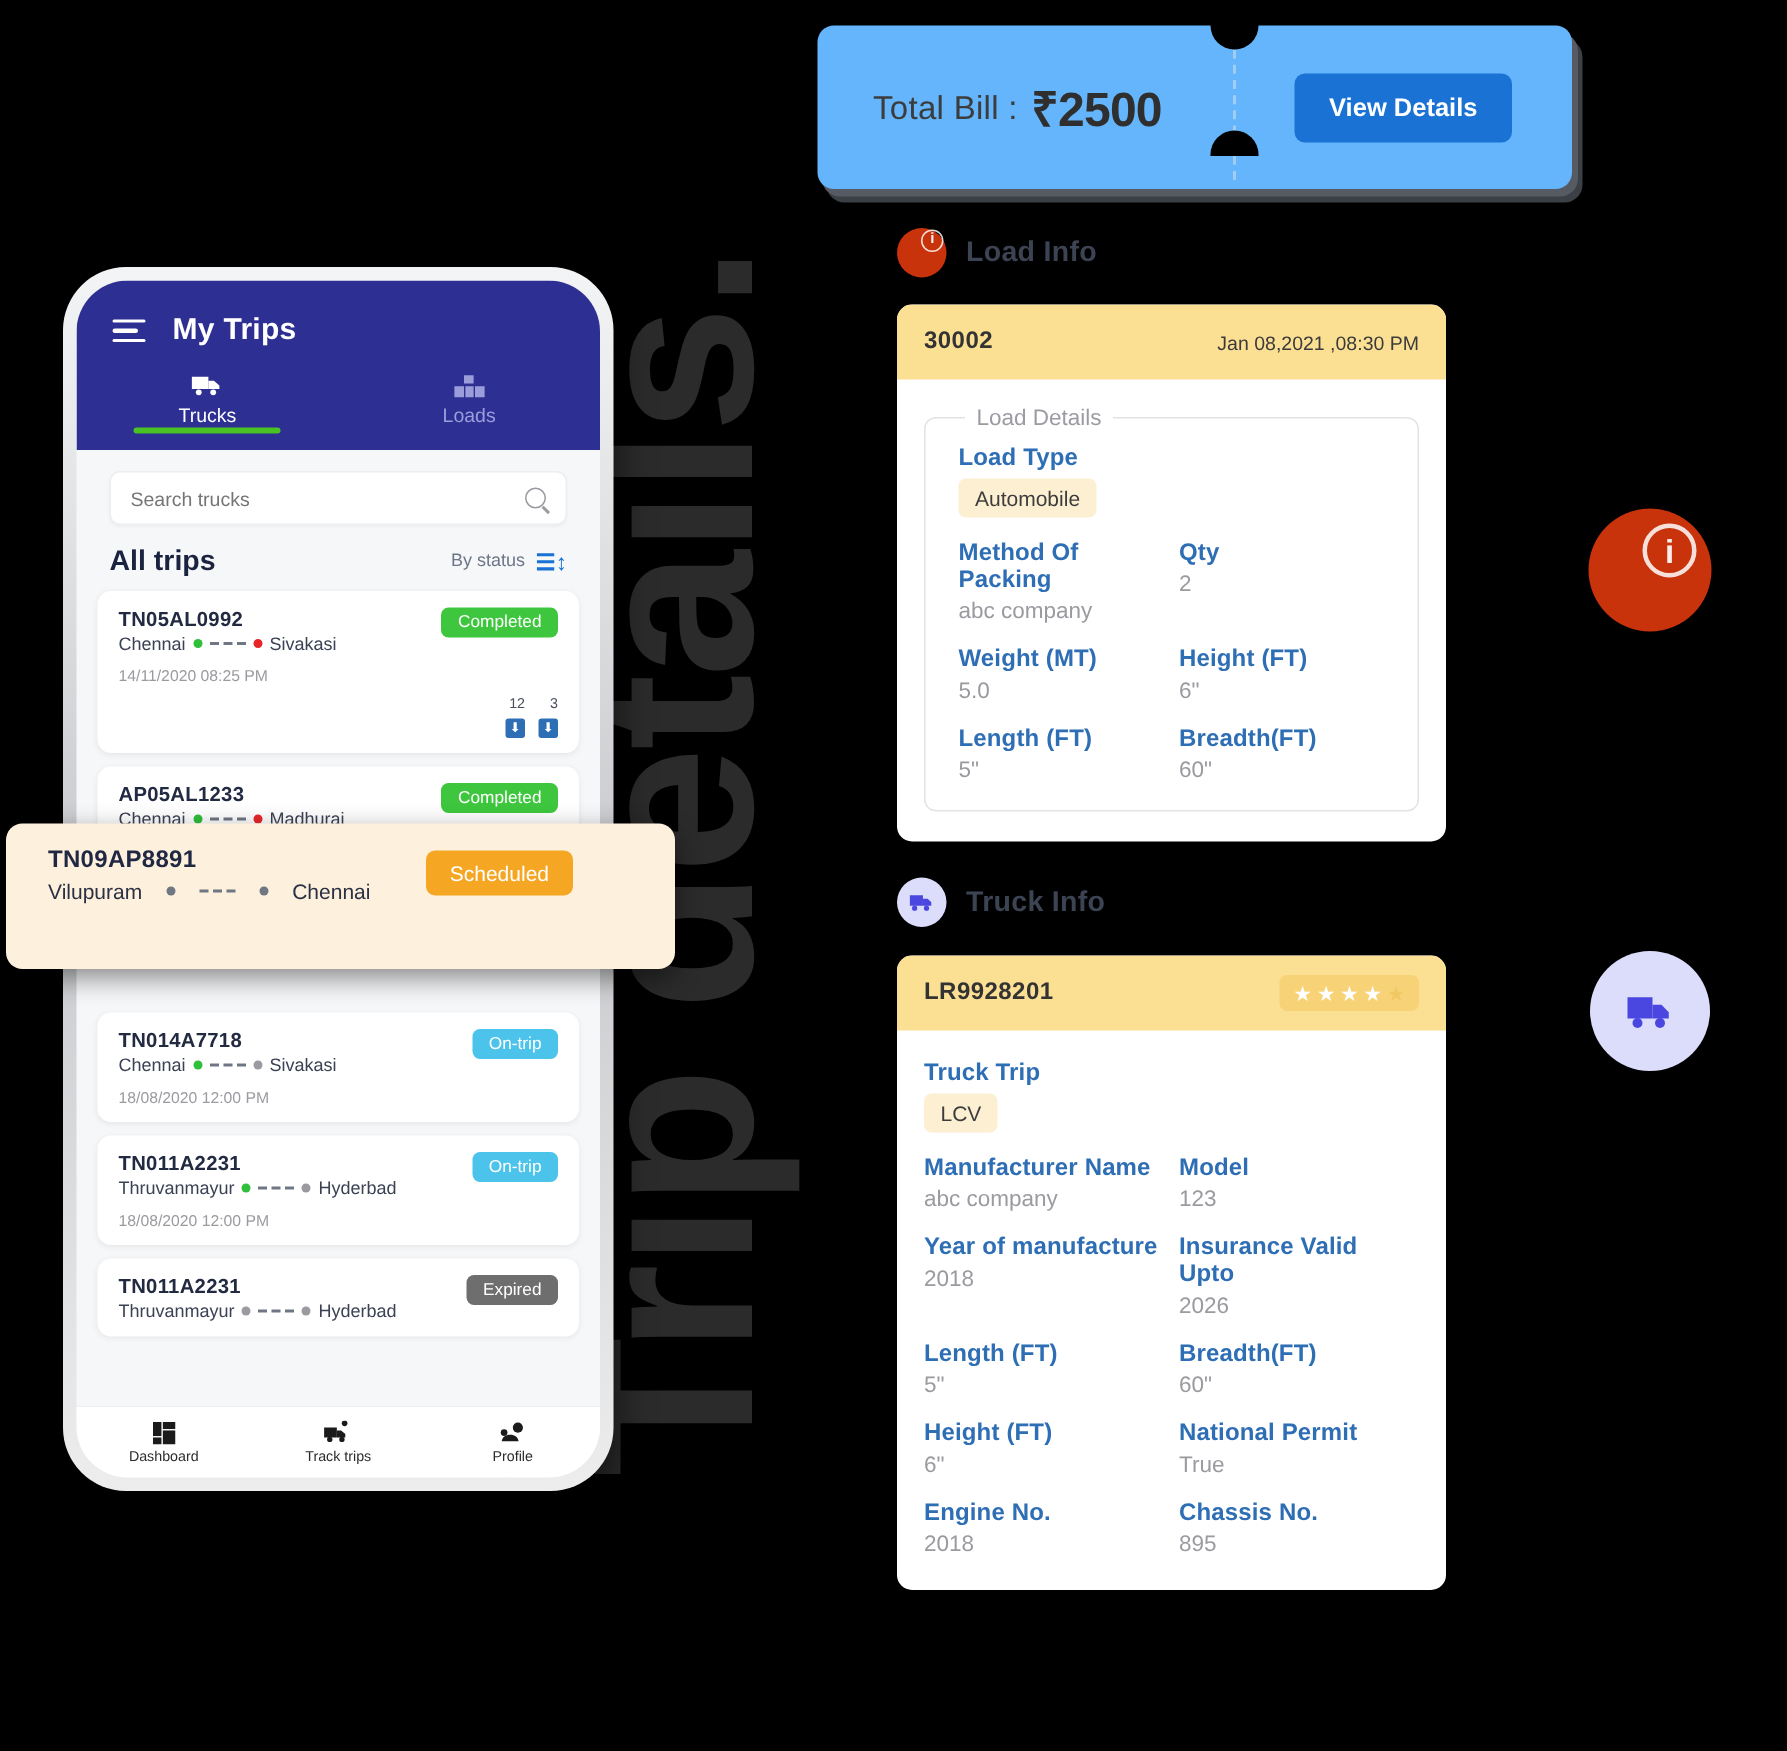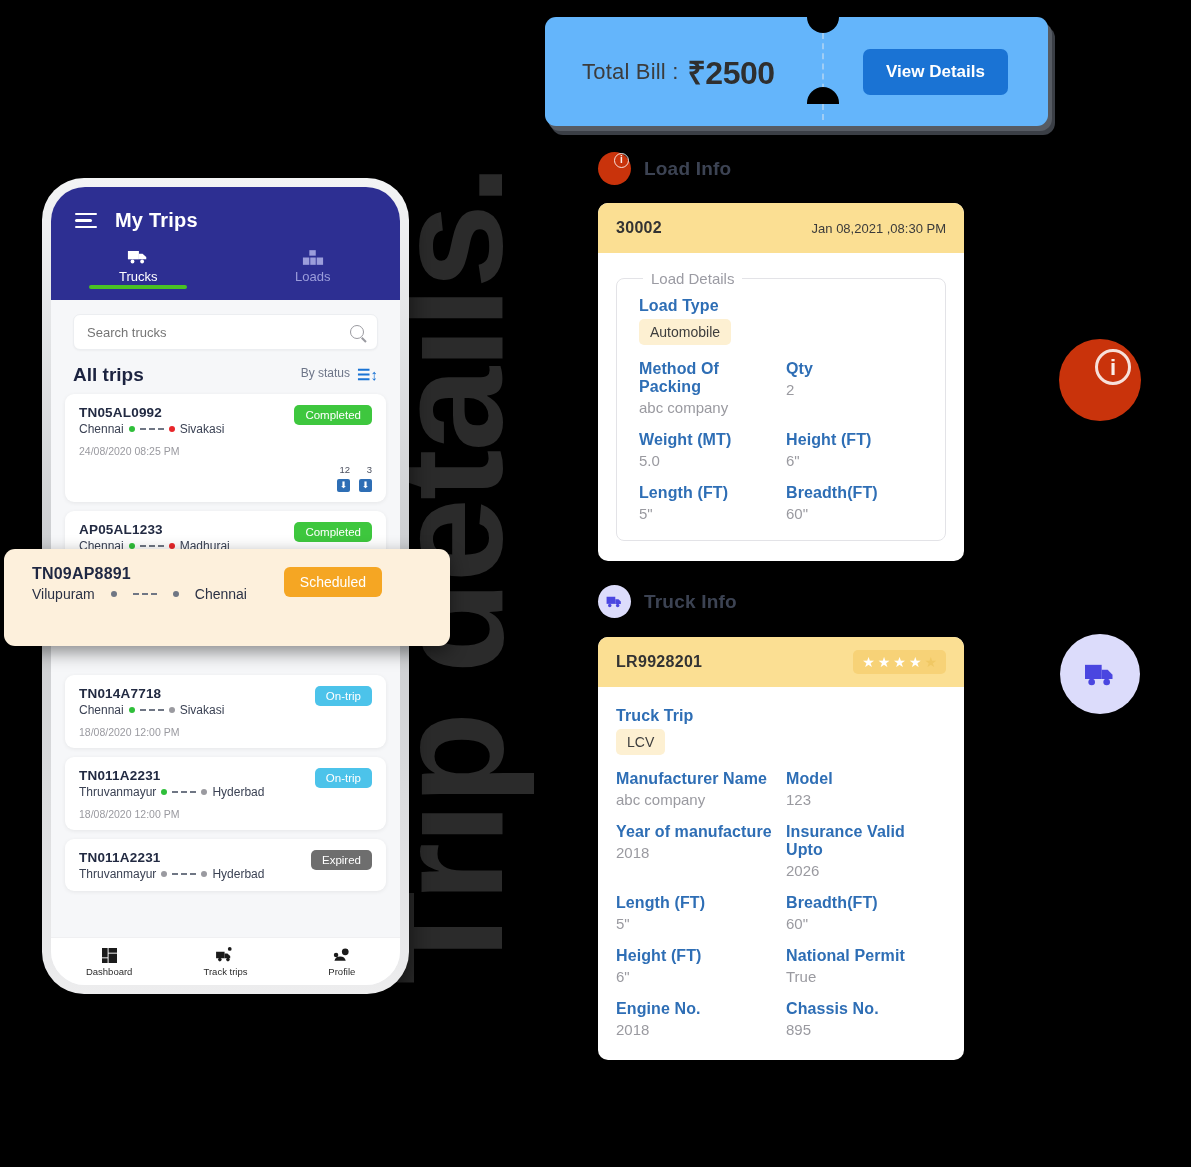--- a/index.html
+++ b/index.html
@@ -440,21 +440,21 @@
               <div class="route">
                 <span>Chennai</span>
                 <span class="dot" style="background:#2fbf3a"></span>
                 <span class="dash"></span>
                 <span class="dot" style="background:#e8262a"></span>
                 <span>Sivakasi</span>
               </div>
             </div>
             <span class="badge" style="background:#3ec73e">Completed</span>
           </div>
-          <div class="trip-date">24/08/2020  08:25 PM</div>
+          <div class="trip-date">14/11/2020  08:25 PM</div>
           <div class="dl-row">
             <span class="dl-item">
               <span class="dl-count">12</span>
               <span class="dl-ico">⬇</span>
             </span>
             <span class="dl-item">
               <span class="dl-count">3</span>
               <span class="dl-ico">⬇</span>
             </span>
           </div>

